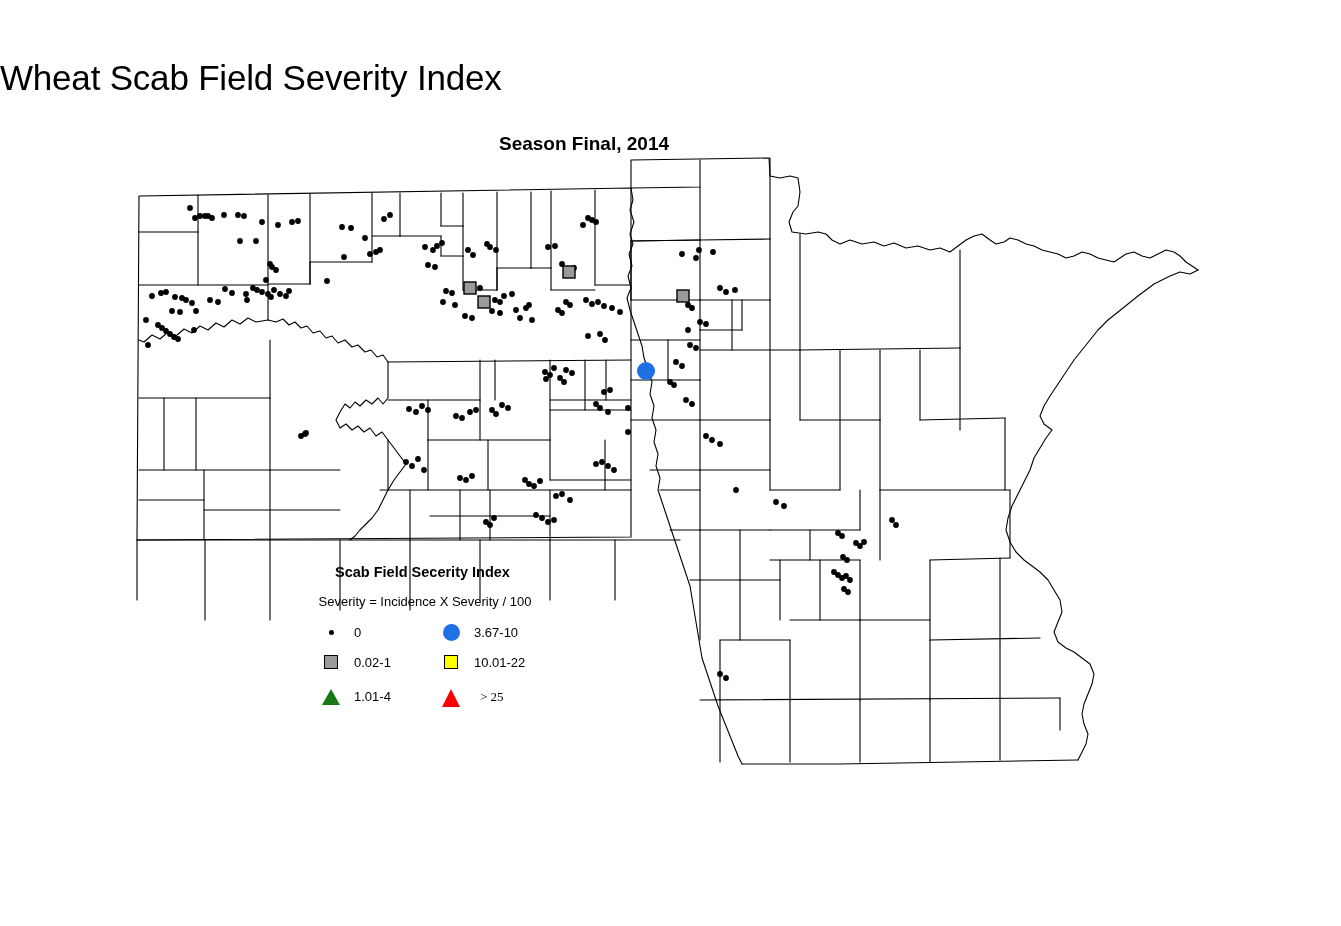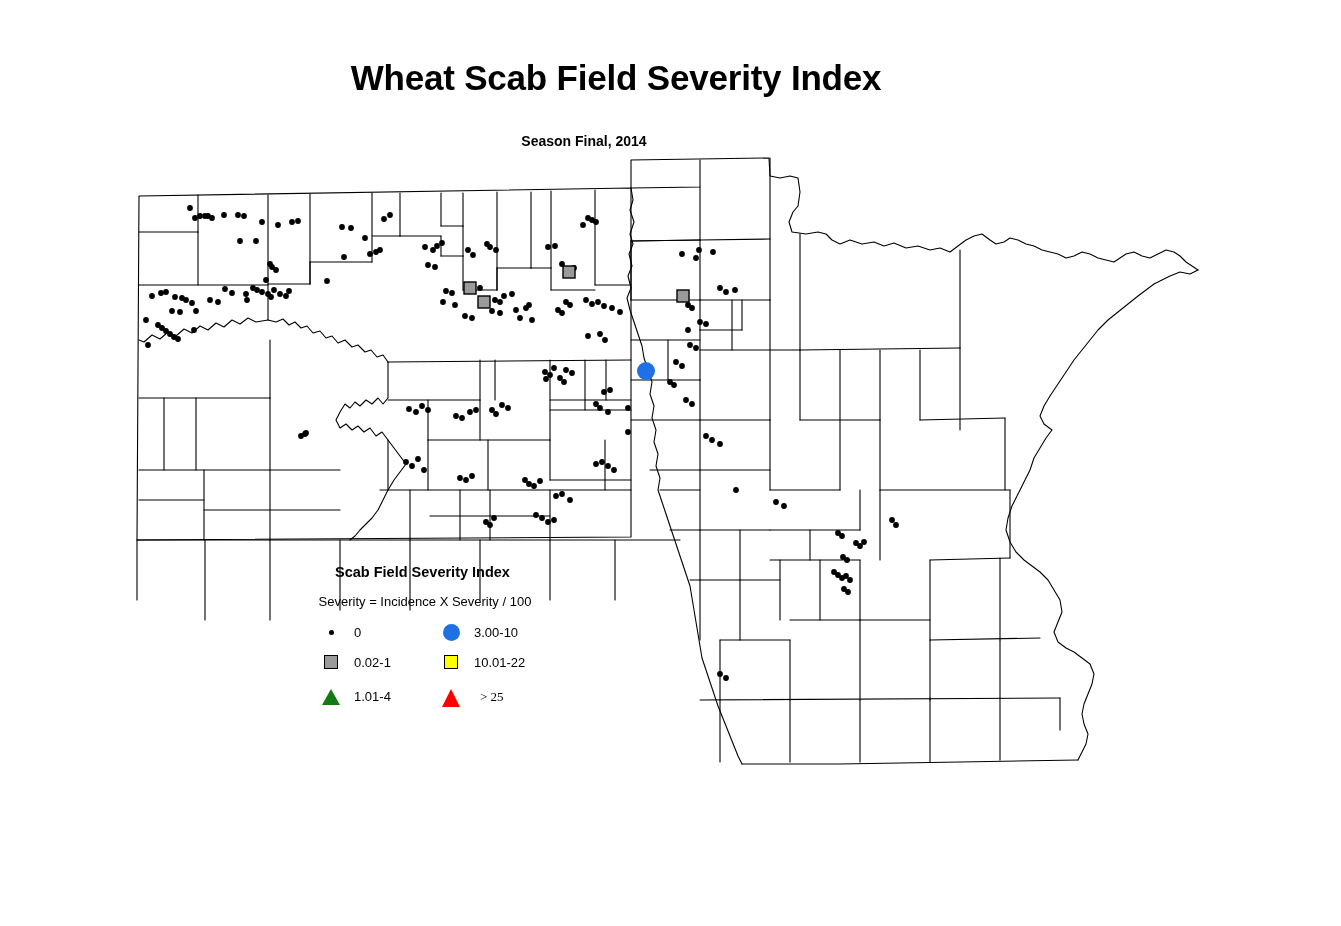--- a/index.html
+++ b/index.html
@@ -18,33 +18,31 @@
     position: absolute;
     left: 0; top: 0;
     width: 1341px;
     height: 926px;
     background: #ffffff;
   }
   .title {
     position: absolute;
     left: 0; top: 58px;
     width: 1200px;
-    text-align: center;
     font-size: 35px;
-    font-weight: bold;
+    font-weight: normal;
     color: #000000;
     letter-spacing: -0.2px;
-    padding-left: 16px;
   }
   .subtitle {
     position: absolute;
     left: 0; top: 133px;
     width: 1168px;
     text-align: center;
-    font-size: 14px;
+    font-size: 19px;
     font-weight: bold;
     color: #000000;
   }
   #map-svg {
     position: absolute;
     left: 0; top: 0;
   }
   .legend {
     position: absolute;
     left: 300px;
@@ -564,21 +562,21 @@
         <circle cx="896" cy="525" r="2.9" fill="#000000"></circle>
         <rect x="464" y="282" width="12" height="12" fill="#9a9a9a" stroke="#000000" stroke-width="1.4"></rect>
         <rect x="478" y="296" width="12" height="12" fill="#9a9a9a" stroke="#000000" stroke-width="1.4"></rect>
         <rect x="563" y="266" width="12" height="12" fill="#9a9a9a" stroke="#000000" stroke-width="1.4"></rect>
         <rect x="677" y="290" width="12" height="12" fill="#9a9a9a" stroke="#000000" stroke-width="1.4"></rect>
         <circle cx="646" cy="371" r="9" fill="#1f6fe5"></circle>
       </g>
   </svg>
 
   <div class="legend">
-    <div class="legend-title">Scab Field Severity Index</div>
+    <div class="legend-title">Scab Field Secerity Index</div>
     <div class="legend-formula">Severity = Incidence X Severity / 100</div>
     <div class="legend-rows">
 
       <div class="legend-row col-left r0">
         <span class="legend-sym">
             <span class="sym-dot"></span>
           </span>
         <span class="legend-lbl">0</span>
       </div>
 
@@ -593,21 +591,21 @@
         <span class="legend-sym">
             <span class="sym-tri green"></span>
           </span>
         <span class="legend-lbl">1.01-4</span>
       </div>
 
       <div class="legend-row col-right r0">
         <span class="legend-sym">
             <span class="sym-circle"></span>
           </span>
-        <span class="legend-lbl">3.00-10</span>
+        <span class="legend-lbl">3.67-10</span>
       </div>
 
       <div class="legend-row col-right r1">
         <span class="legend-sym">
             <span class="sym-sq yellow"></span>
           </span>
         <span class="legend-lbl">10.01-22</span>
       </div>
 
       <div class="legend-row col-right r2">

